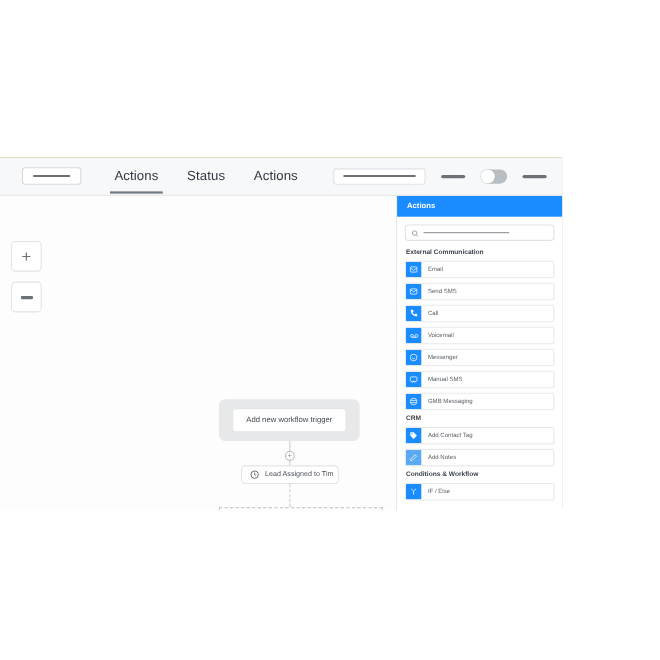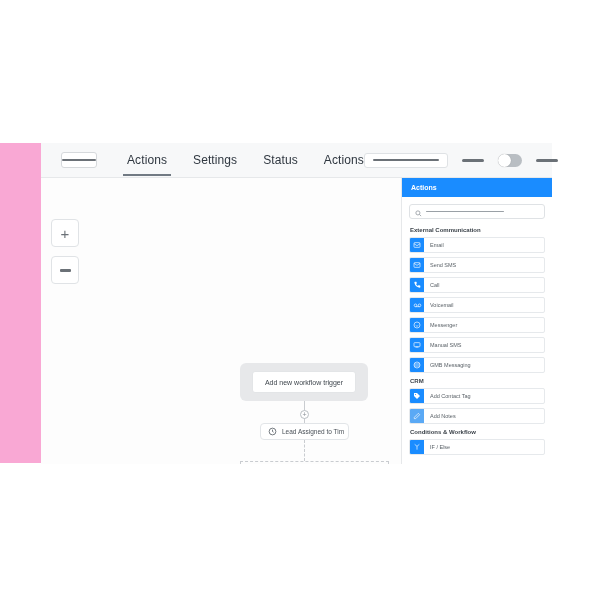--- a/index.html
+++ b/index.html
@@ -15,22 +15,21 @@
     position: relative;
   }
 
   
   #app {
     position: absolute;
     left: 0;
     top: 143px;
     width: 511px;
     height: 320px;
-    background: #f9a8d4;
-    padding-left: 41px;
+    background: #a16207;
   }
 
   
   .topbar {
     position: relative;
     height: 34px;
     background: #f7f8f9;
     border-bottom: 1px solid #e6e8ea;
     display: flex;
     align-items: center;
@@ -325,23 +324,20 @@
   <div class="topbar">
     <div class="redact-btn">
       <div class="redact-bar"></div>
     </div>
 
     <div class="nav-tabs">
       <div class="nav-tab active">
         <span>Actions</span>
       </div>
       <div class="nav-tab">
-        <span>Settings</span>
-      </div>
-      <div class="nav-tab">
         <span>Status</span>
       </div>
       <div class="nav-tab">
         <span>Actions</span>
       </div>
     </div>
 
     <div class="topbar-right">
       <div class="redact-input">
         <div class="redact-bar"></div>

